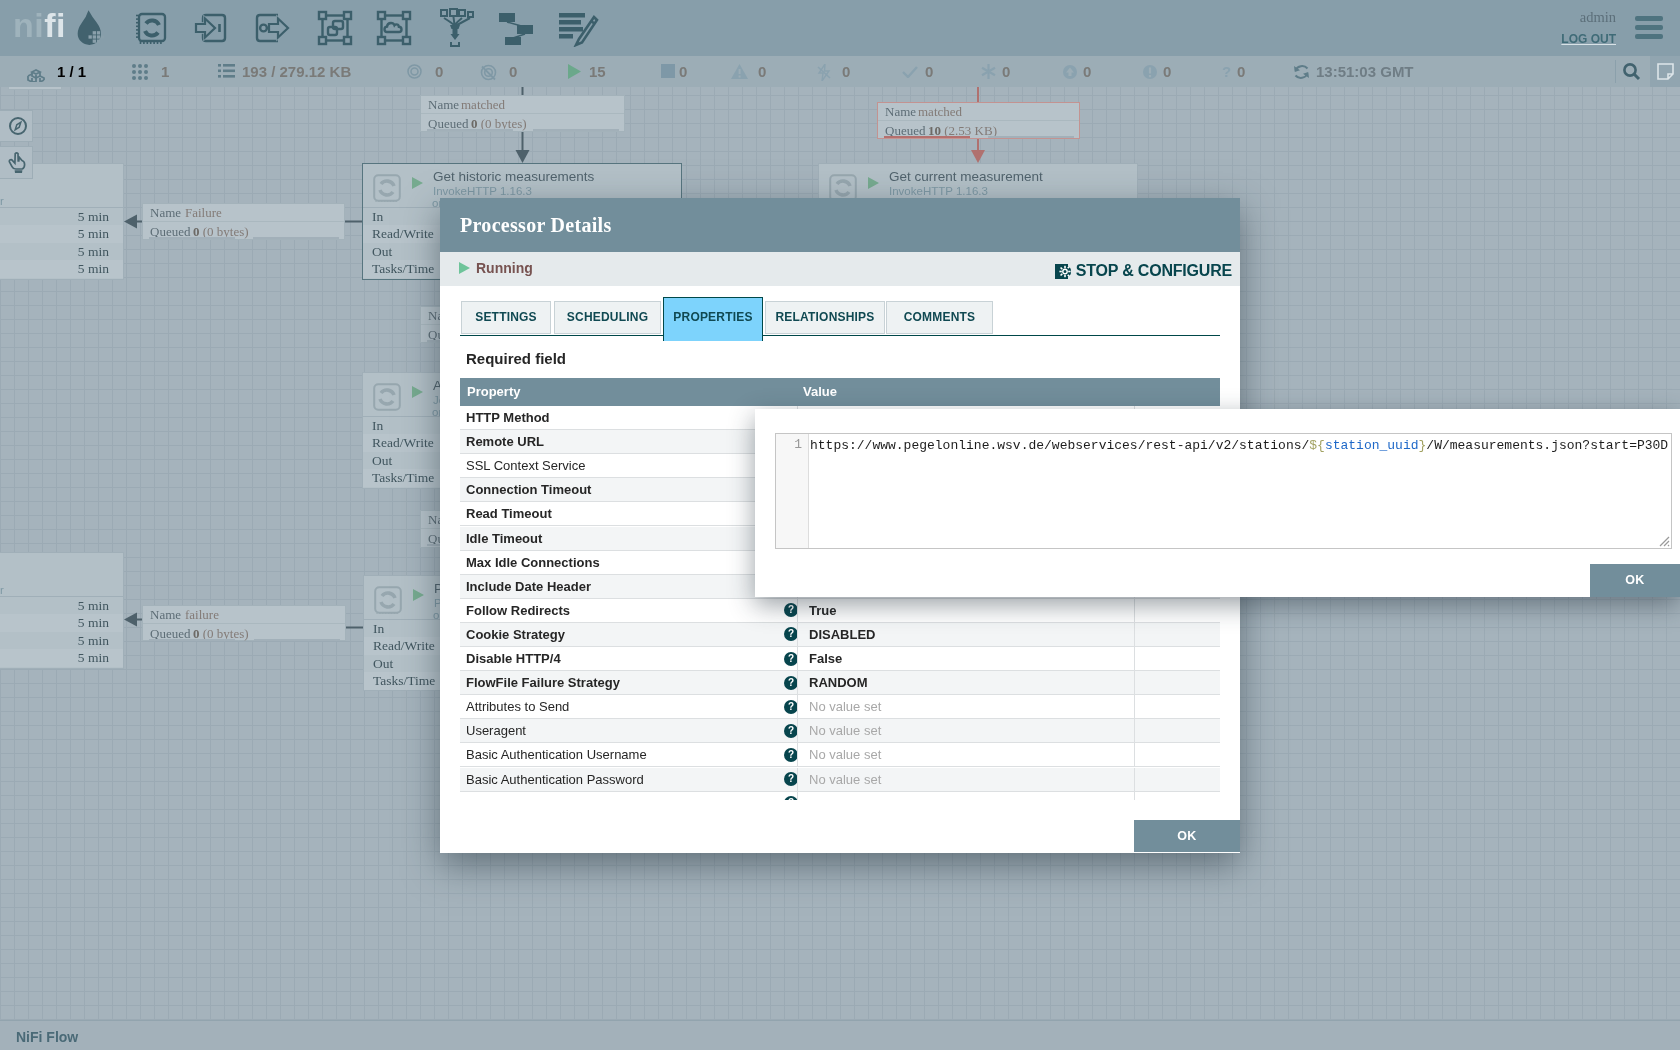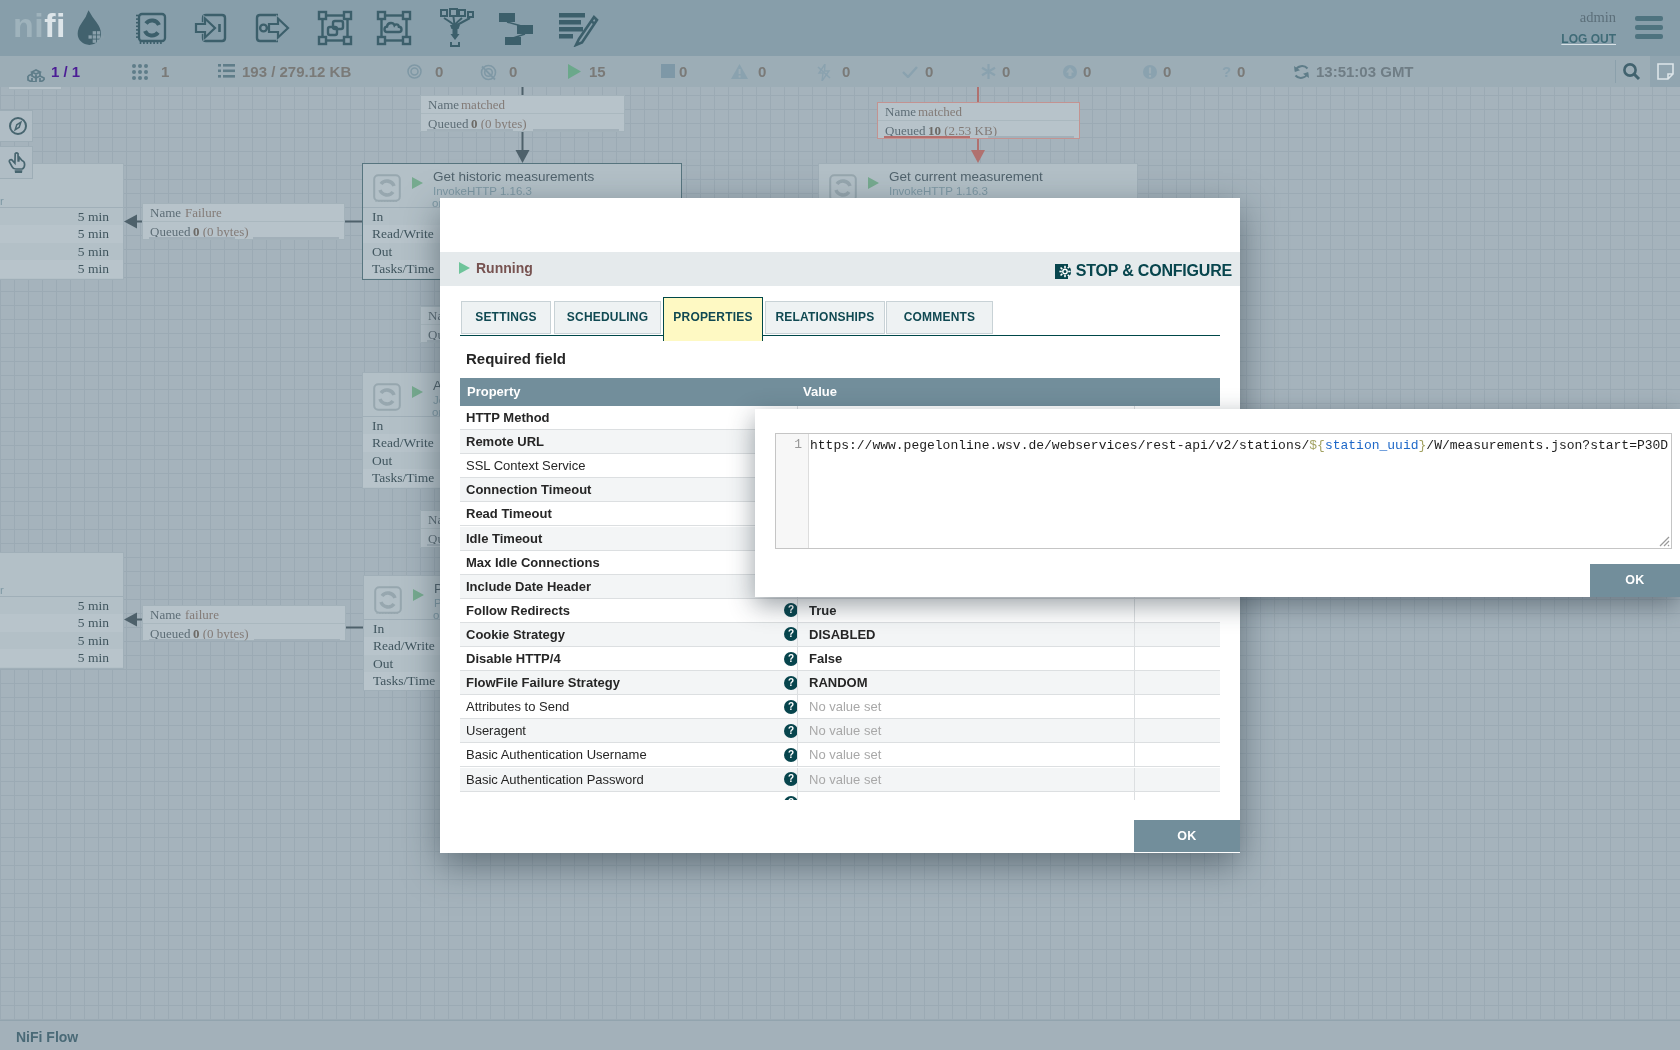--- a/index.html
+++ b/index.html
@@ -56,21 +56,21 @@
   #mhead .t{position:absolute;left:20px;top:16px;color:#fff;font-size:20px;font-weight:bold;
      font-family:"Liberation Serif",serif;letter-spacing:0.3px;}
   #mstat{left:0;top:54px;width:800px;height:34px;background:#e5eaec;}
   #mstat .play{position:absolute;left:19px;top:10px;width:0;height:0;
      border-left:11px solid #6ec49a;border-top:6.5px solid transparent;border-bottom:6.5px solid transparent;}
   #mstat .run{position:absolute;left:36px;top:8px;font-size:14px;font-weight:bold;color:#775351;}
   #mstat .sc{position:absolute;right:8px;top:10px;font-size:16px;font-weight:bold;color:#07454d;letter-spacing:-0.2px;}
   #tabs{left:21px;top:103px;height:35px;}
   .tab{position:absolute;top:0;height:33px;background:#eef2f3;border:1px solid #c8d2d6;
      color:#104952;font-size:12px;font-weight:bold;text-align:center;letter-spacing:0.2px;line-height:31px;}
-  .tab.active{background:#fef9c3;border:1px solid #004849;border-bottom:none;top:-4px;height:44px;
+  .tab.active{background:#7dd3fc;border:1px solid #004849;border-bottom:none;top:-4px;height:44px;
      line-height:39px;z-index:3;}
   #tabline{left:20px;top:137px;width:760px;height:1px;background:#004849;}
   #reqf{left:26px;top:152px;font-size:15px;font-weight:bold;color:#262626;}
   #thead{left:20px;top:180px;width:760px;height:28px;background:#728e9b;color:#fff;
      font-size:13px;font-weight:bold;}
   #tbody{left:20px;top:208px;width:760px;height:394px;overflow:hidden;}
   .prow{position:absolute;left:0;width:760px;height:24.1px;border-bottom:1px solid #dcdfe1;font-size:13px;color:#262626;}
   .prow.alt{background:#f3f5f6;}
   .prow .pn{position:absolute;left:6px;top:4px;}
   .prow .pnb{font-weight:bold;}
@@ -472,21 +472,21 @@
       <div style="height:4.5px;border-radius:2px;background:#4e737f;"></div>
     </div>
   </div>
   <div class="abs" id="sbar">
       <div style="position:absolute;left:25px;top:8px;"><svg width="22" height="18" viewBox="0 0 22 18">
           <g fill="none" stroke="#5f7d89" stroke-width="1.8">
             <path d="M7 8 L11 6 L15 8 L11 10 Z M7 8 L7 12 L11 14 L11 10 M15 8 L15 12 L11 14"></path>
             <path d="M3 12 L7 10 M3 12 L3 16 L7 18 M7 14 L7 18 M11 14 L11 18 L7 18 M15 12 L19 14 L19 16 M15 14 L15 18 L19 16"></path>
           </g>
         </svg></div>
-      <div style="position:absolute;left:51px;top:7px;font-size:15px;font-weight:bold;color:#4c1d95;">1 / 1</div>
+      <div style="position:absolute;left:57px;top:7px;font-size:15px;font-weight:bold;color:#000000;">1 / 1</div>
       <div style="position:absolute;left:132px;top:8px;"><svg width="16" height="16" viewBox="0 0 16 16">
           <g fill="#5f7d89">
             <circle cx="2" cy="2" r="2"></circle>
             <circle cx="8" cy="2" r="2"></circle>
             <circle cx="14" cy="2" r="2"></circle>
             <circle cx="2" cy="8" r="2"></circle>
             <circle cx="8" cy="8" r="2"></circle>
             <circle cx="14" cy="8" r="2"></circle>
             <circle cx="2" cy="14" r="2"></circle>
             <circle cx="8" cy="14" r="2"></circle>
@@ -579,20 +579,23 @@
       <div style="position:absolute;left:1650px;top:0;width:30px;height:31px;background:#91a5b0;"></div>
       <svg style="position:absolute;left:1657px;top:7px;" width="17" height="17" viewBox="0 0 17 17">
         <path d="M1 1 H16 V11 L11 16 H1 Z M16 11 L11 11 L11 16" fill="none" stroke="#dde5e9" stroke-width="1.6"></path>
       </svg>
     </div>
   <div class="abs" id="foot">
       <div class="bc">NiFi Flow</div>
     </div>
 
   <div class="abs" id="modal">
+    <div class="abs" id="mhead">
+        <div class="t">Processor Details</div>
+      </div>
     <div class="abs" id="mstat">
       <div class="play"></div>
         <div class="run">Running</div>
       <div class="sc"><svg style="vertical-align:-3px;margin-right:5px;" width="16" height="15" viewBox="0 0 16 15">
             <rect x="0" y="0" width="13" height="15" fill="#07454d"></rect>
             <g>
               <circle cx="10" cy="7.5" r="6.2" fill="#07454d"></circle>
               <g stroke="#fff" stroke-width="1.4" fill="none">
                 <circle cx="10" cy="7.5" r="2.2"></circle>
               </g>

